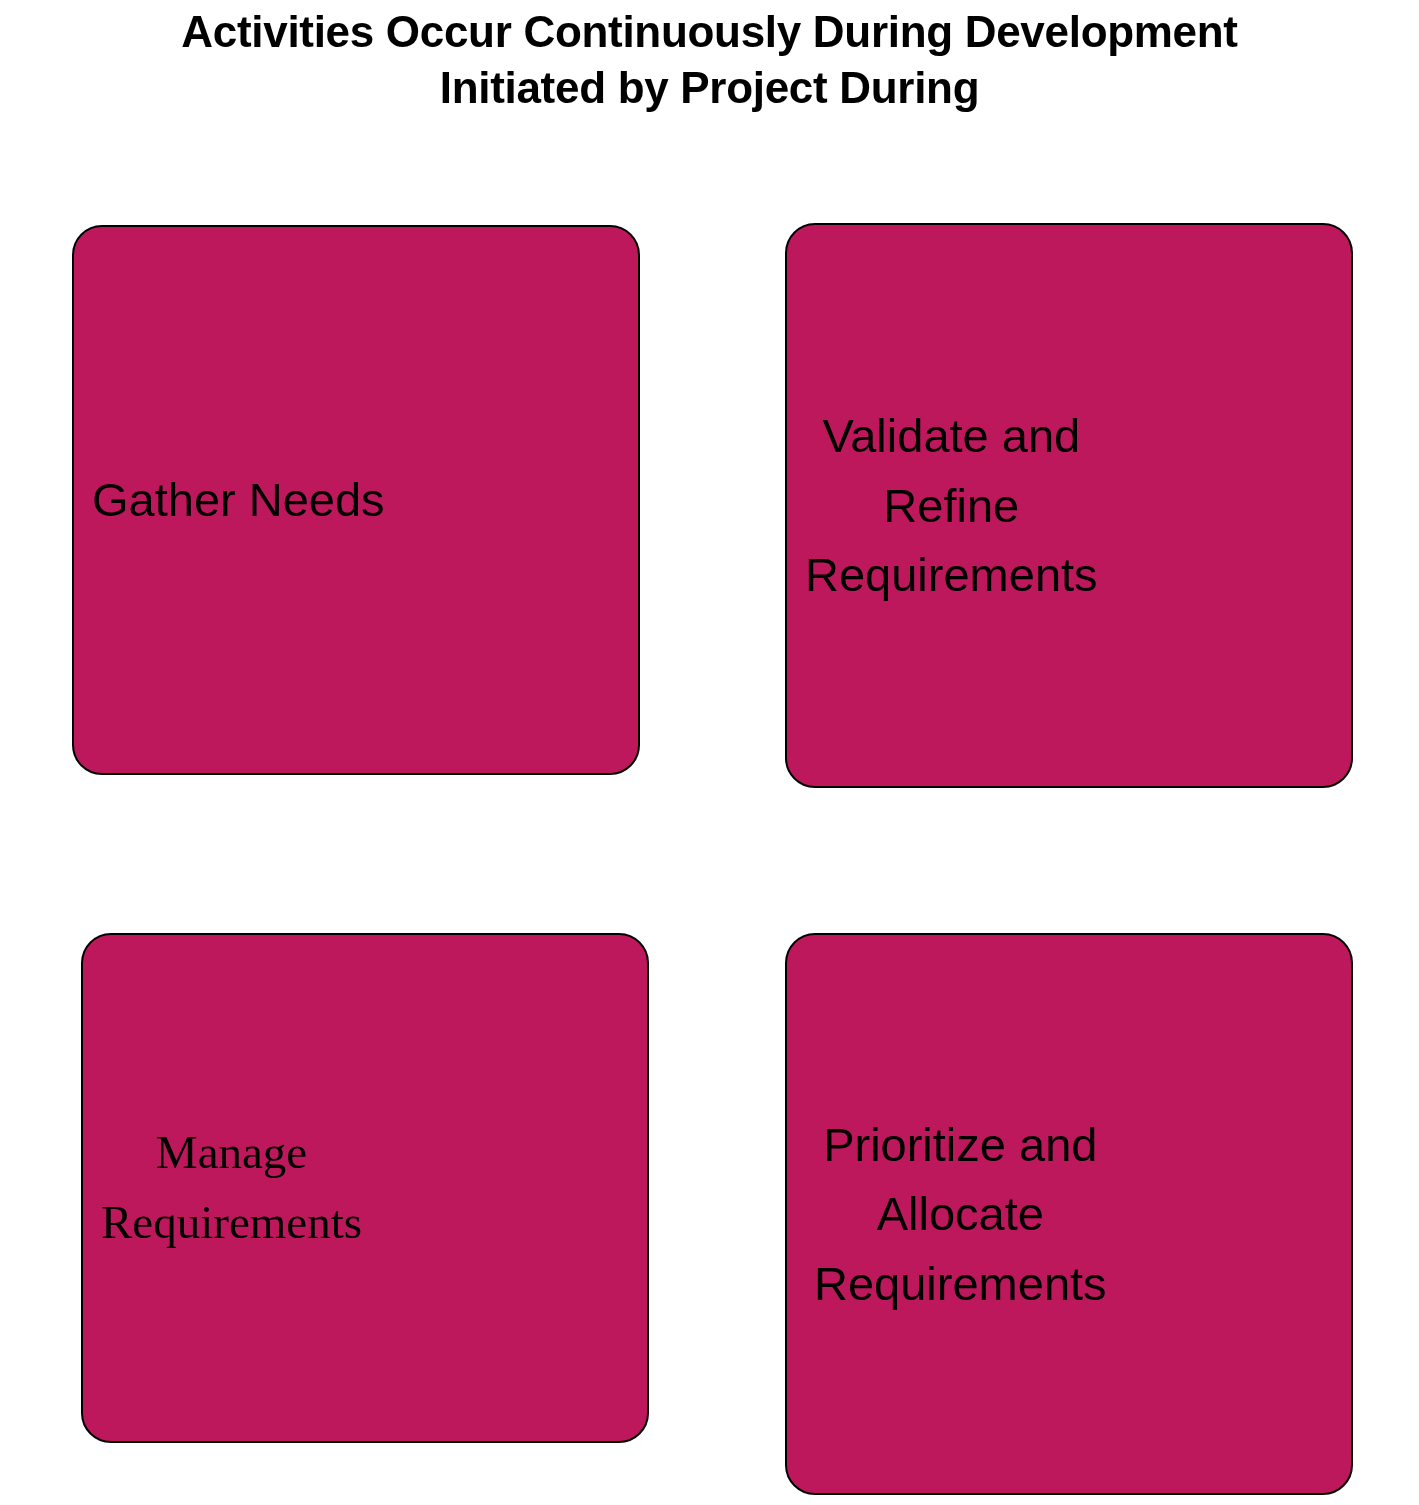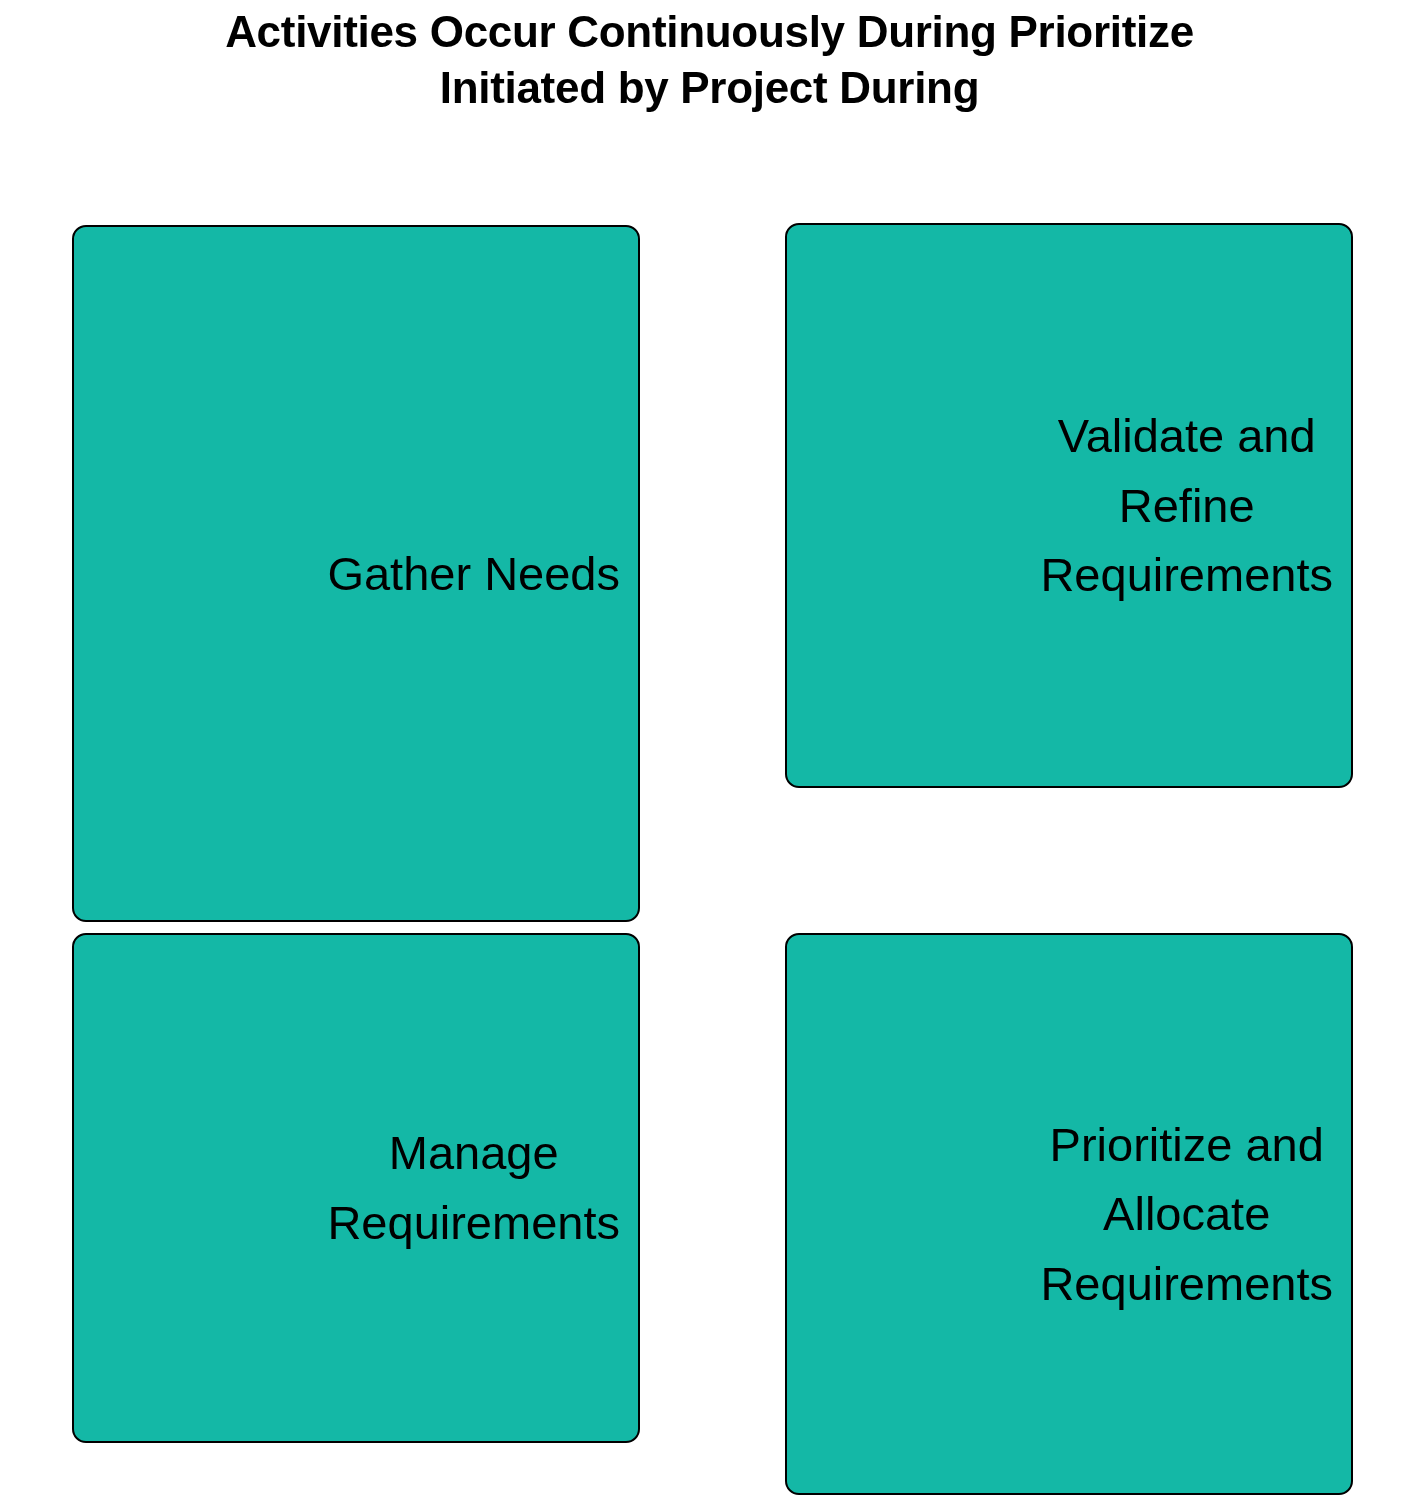--- a/index.html
+++ b/index.html
@@ -36,48 +36,48 @@
   }
   .grid {
     position: absolute;
     left: 0;
     top: 0;
     width: 1419px;
     height: 1505px;
   }
   .node {
     position: absolute;
-    background: #14b8a6;
+    background: #be185d;
     border: 2px solid #000000;
-    border-radius: 14px;
+    border-radius: 30px;
     box-sizing: border-box;
     display: flex;
     align-items: center;
-    justify-content: flex-end;
+    justify-content: flex-start;
     text-align: center;
   }
   .node-label {
     font-size: 47px;
     line-height: 1.48;
     padding: 0 18px;
     white-space: pre-line;
   }
   
-  .node-0 { left: 72px;  top: 225px;  width: 568px; height: 697px; }
+  .node-0 { left: 72px;  top: 225px;  width: 568px; height: 550px; }
   .node-1 { left: 785px; top: 223px;  width: 568px; height: 565px; }
-  .node-2 { left: 72px;  top: 933px;  width: 568px; height: 510px; }
+  .node-2 { left: 81px;  top: 933px;  width: 568px; height: 510px; font-family: Liberation Serif, serif; }
   .node-3 { left: 785px; top: 933px;  width: 568px; height: 562px; padding-left: 9px; }
 </style>
 </head>
 <body>
 
 <div class="diagram">
 
   <div class="title-block">
-    <div class="title-line">Activities Occur Continuously During Prioritize</div>
+    <div class="title-line">Activities Occur Continuously During Development</div>
     <div class="title-line">Initiated by Project During</div>
   </div>
 
   <div class="grid">
 
     <div class="node node-0">
       <span class="node-label">Gather Needs</span>
     </div>
 
     <div class="node node-1">

